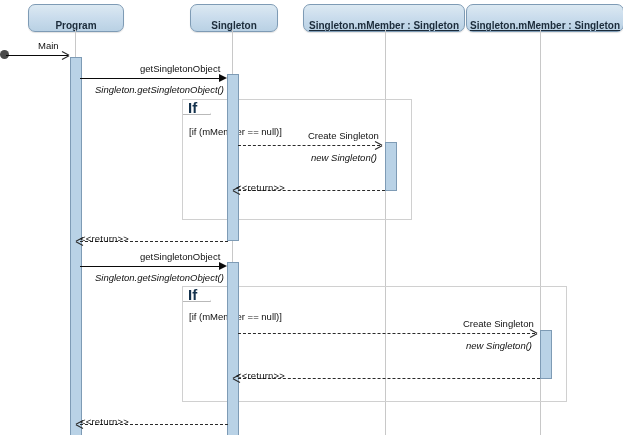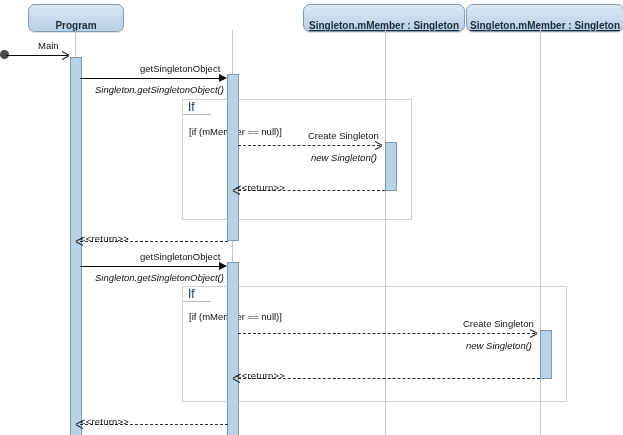--- a/index.html
+++ b/index.html
@@ -33,32 +33,35 @@
 
   .start-dot{position:absolute;width:9px;height:9px;border-radius:50%;background:#4a4a4a;}
 
   .lbl{position:absolute;font-size:9.5px;color:#111;white-space:nowrap;}
   .lbl.italic{font-style:italic;}
   .lbl.ret{font-size:9.5px;letter-spacing:.2px;margin-top:7px;}
 
   .fragment{position:absolute;border:1px solid #d0d0d0;background:transparent;}
   .frag-tab{position:absolute;height:15px;border-right:1px solid #b9b9b9;border-bottom:1px solid #b9b9b9;
     background:#ffffff;display:flex;align-items:center;padding-left:5px;box-sizing:border-box;}
-  .frag-tab span{font-size:12px;font-weight:normal;color:#14324d;text-align:right;}
+  .frag-tab span{font-size:15px;font-weight:bold;color:#14324d;text-align:right;}
   .frag-tab::after{content:"";position:absolute;right:-6px;top:0;width:0;height:0;
     border-top:15px solid #ffffff;border-right:6px solid transparent;}
   .guard{position:absolute;font-size:9.5px;color:#111;white-space:nowrap;}
 </style>
 </head>
 <body>
 
 <div id="canvas">
 
   <div class="lifeline-head" style="left:28px;top:4px;width:94px;">
     <span>Program</span>
+  </div>
+  <div class="lifeline-head" style="left:190px;top:4px;width:86px;">
+    <span>Singleton</span>
   </div>
   <div class="lifeline-head obj" style="left:303px;top:4px;width:160px;">
     <span>Singleton.mMember : Singleton</span>
   </div>
   <div class="lifeline-head obj" style="left:466px;top:4px;width:156px;">
     <span>Singleton.mMember : Singleton</span>
   </div>
 
   <div class="lifeline-line" style="left:75px;top:30px;height:405px;"></div>
   <div class="lifeline-line" style="left:232px;top:30px;height:405px;"></div>

